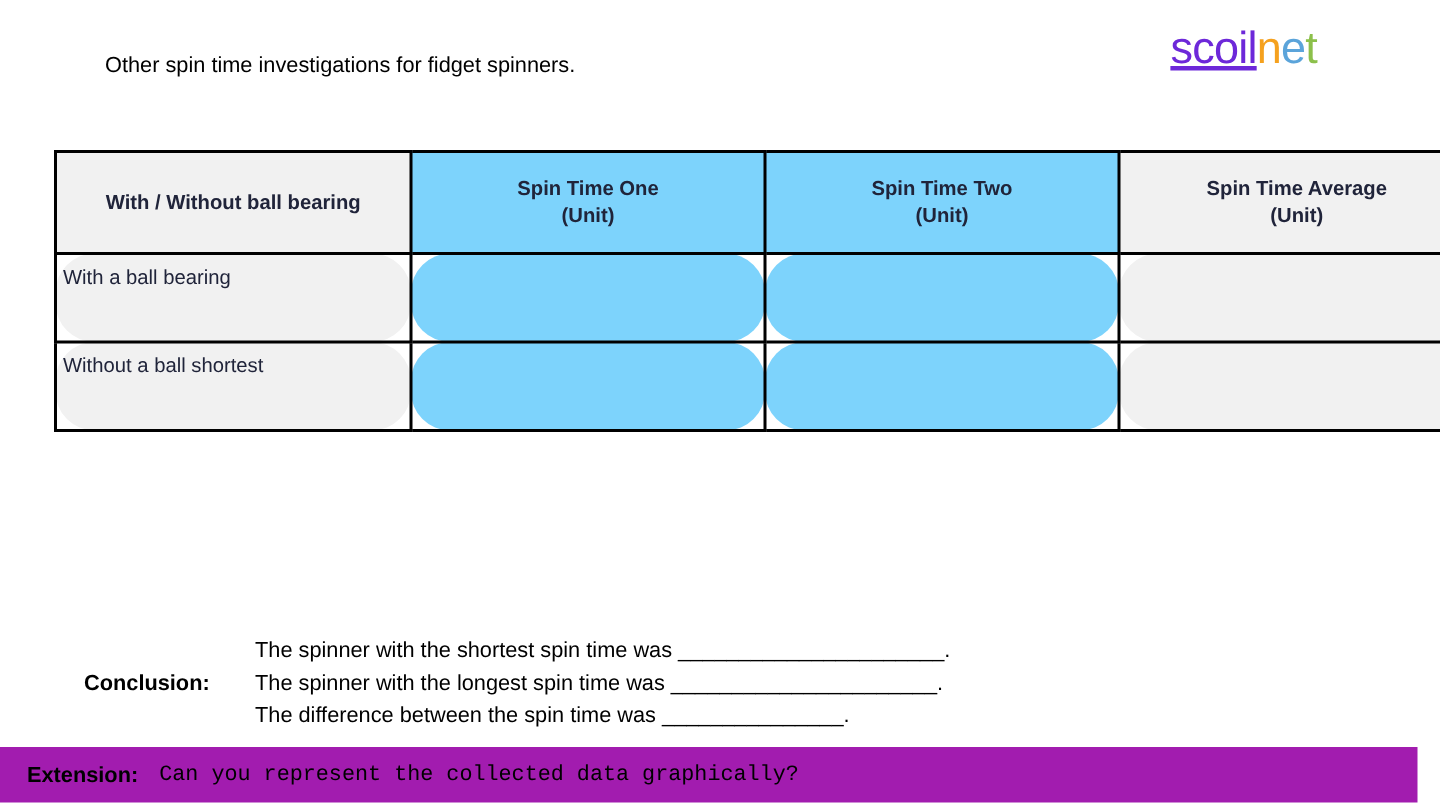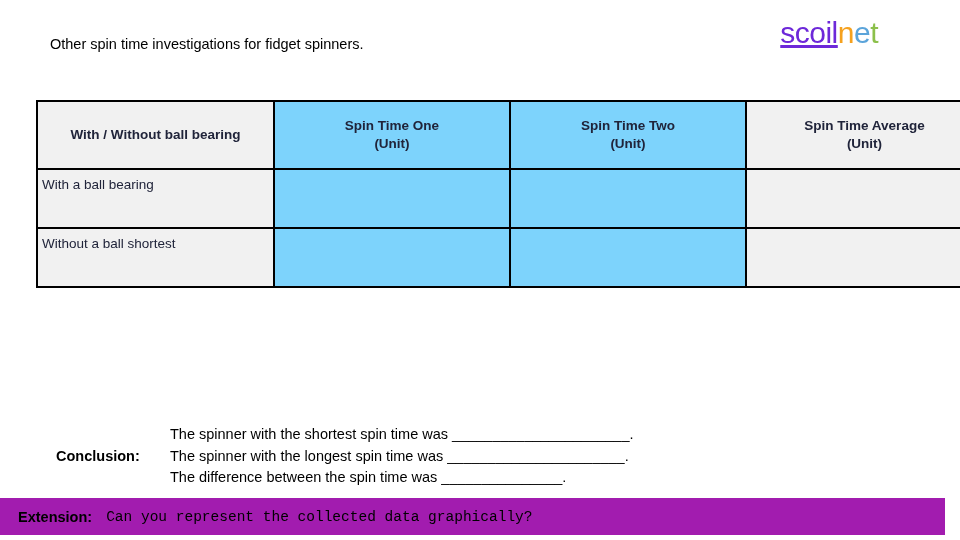--- a/index.html
+++ b/index.html
@@ -25,21 +25,21 @@
     letter-spacing: -0.5px;
     line-height: 1;
     white-space: nowrap;
     user-select: none;
   }
   .logo span { display: inline; }
 
   
   .sheet-title {
     position: absolute;
-    left: 50px;
+    left: 70px;
     top: 36px;
     font-size: 14.5px;
     color: #000000;
     white-space: nowrap;
   }
 
   
   .data-table {
     position: absolute;
     left: 36px;
@@ -62,20 +62,21 @@
     vertical-align: middle;
     line-height: 1.35;
     padding: 0 6px;
   }
   .data-table td {
     height: 50px;
     font-size: 13.5px;
     font-weight: normal;
     text-align: left;
     padding: 7px 0 0 4px;
+    border-radius: 26px;
   }
   .col-label  { width: 223px; }
   .col-one    { width: 222px; }
   .col-two    { width: 222px; }
   .col-avg    { width: 223px; }
 
   .cell-shaded { background: #f1f1f1; }
   .cell-plain  { background: #7dd3fc; }
 
   

